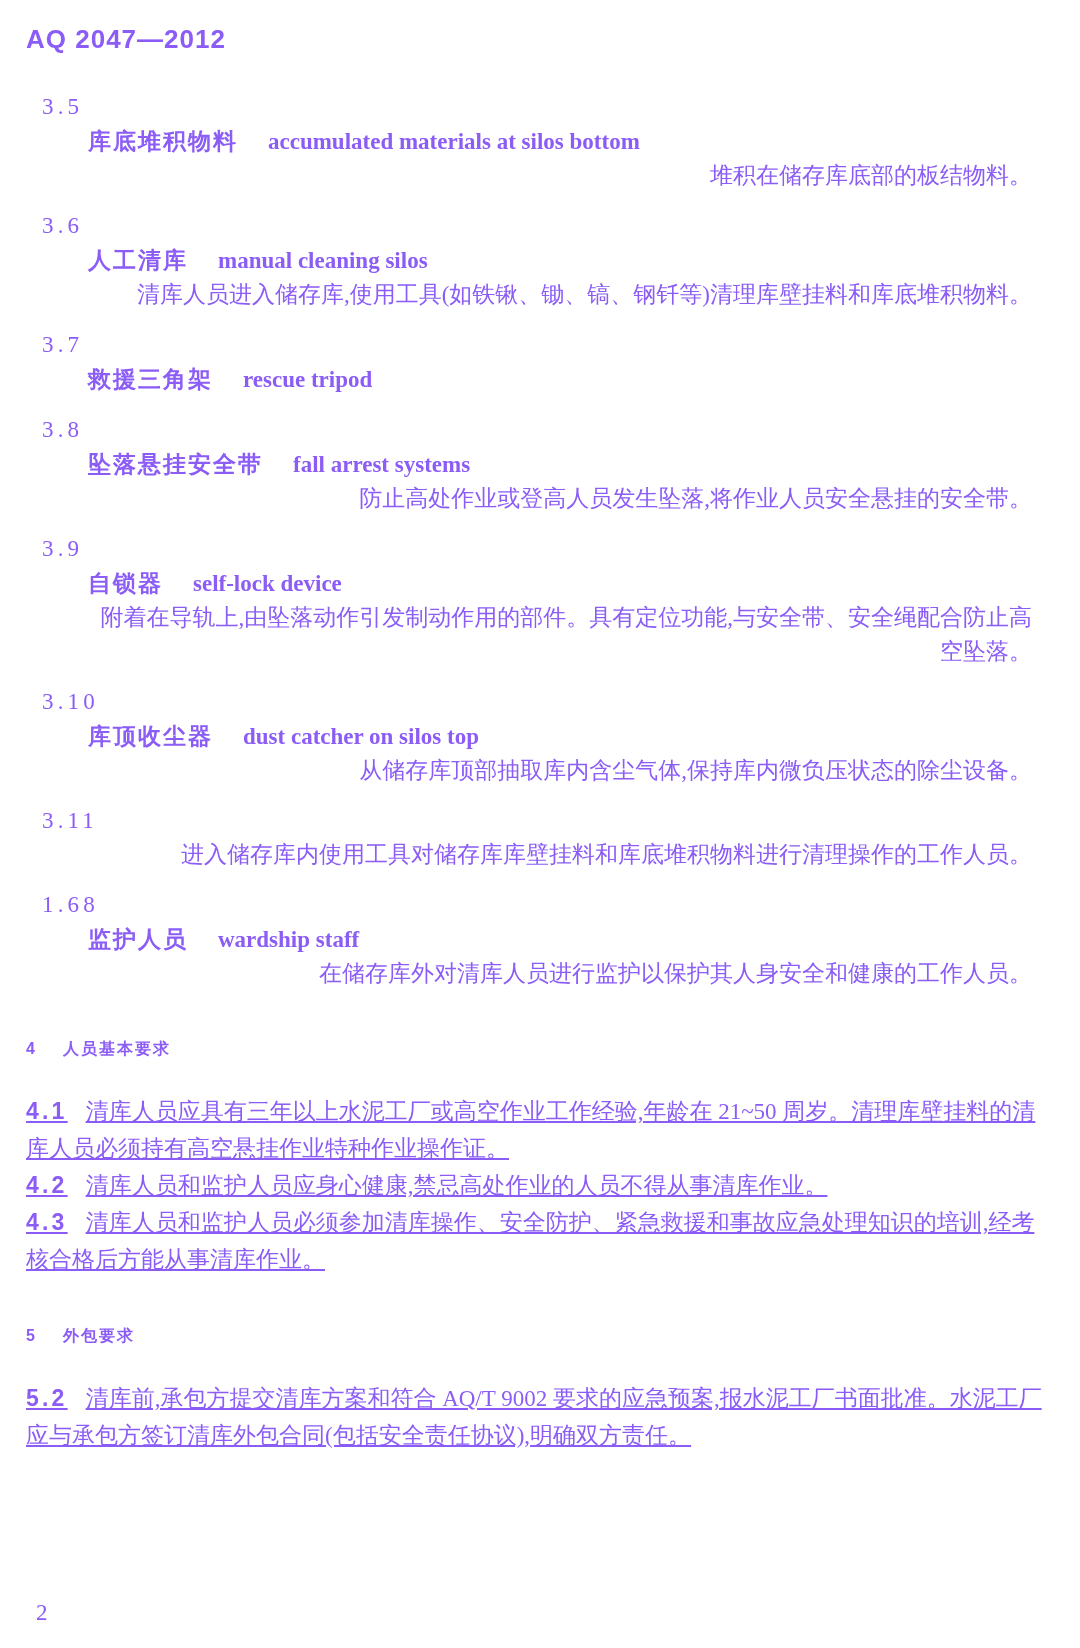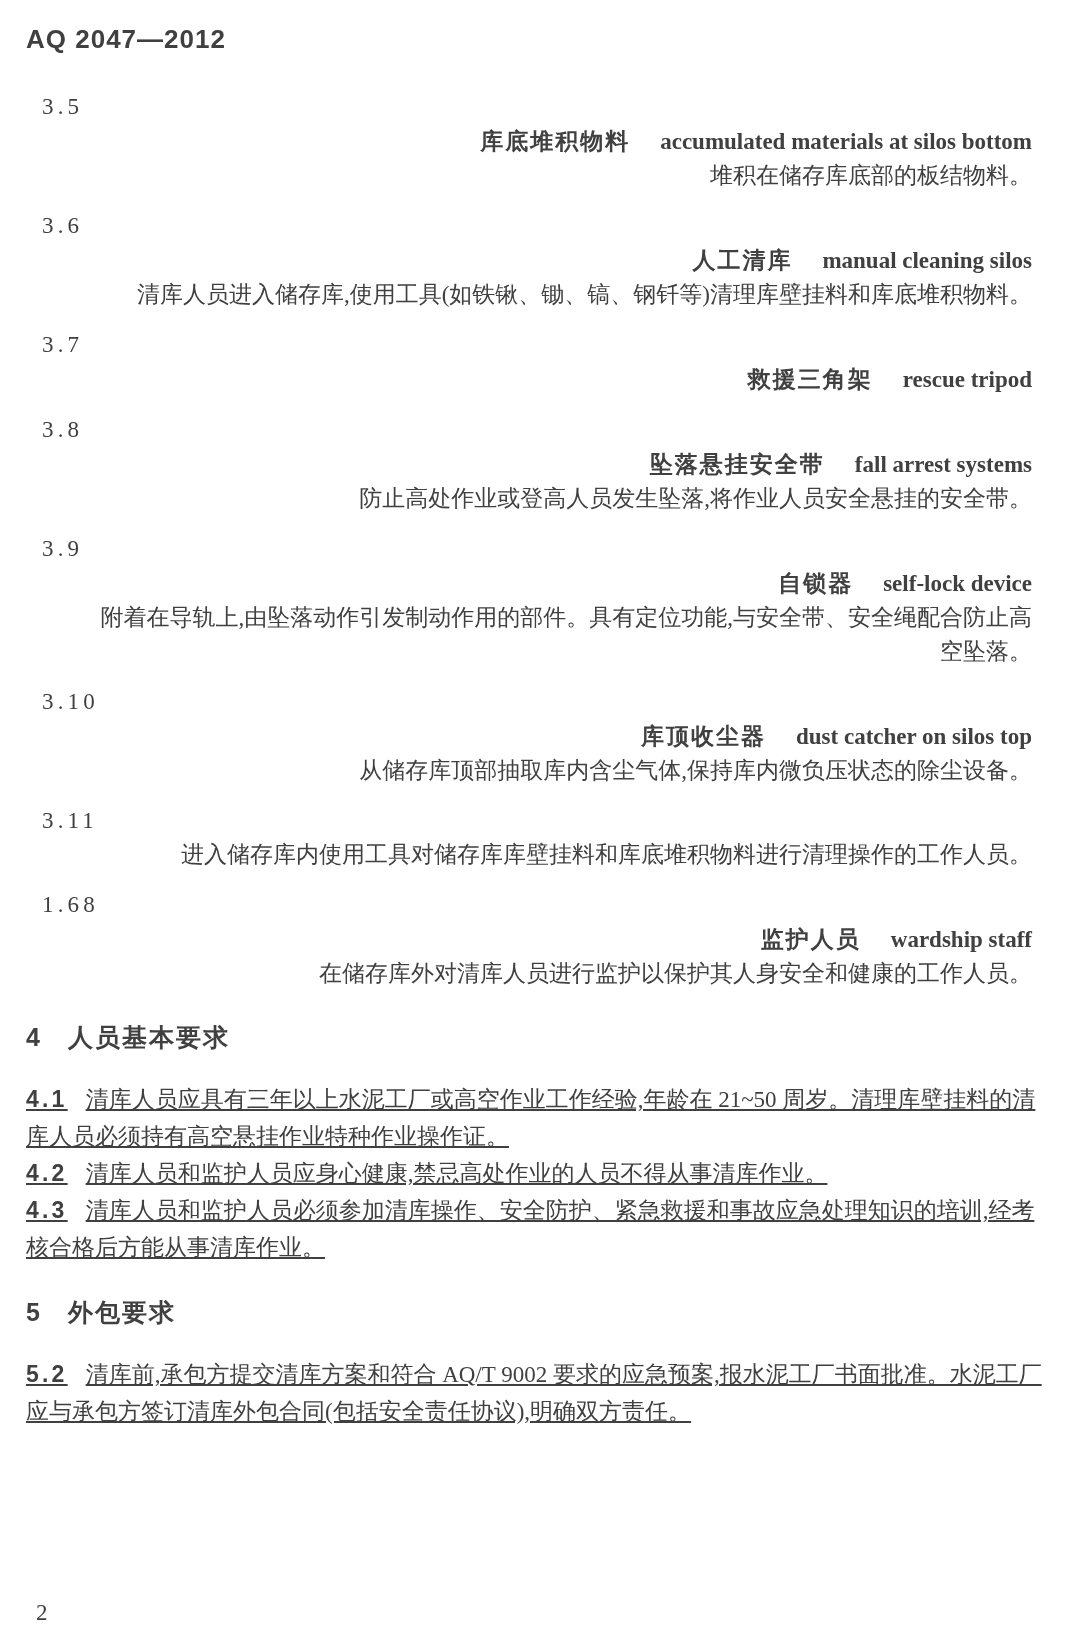--- a/index.html
+++ b/index.html
@@ -6,21 +6,21 @@
     margin: 0;
     padding: 0;
     background: #ffffff;
   }
   .page {
     position: relative;
     width: 1080px;
     height: 1648px;
     margin: 0 auto;
     background: #ffffff;
-    color: #404040;
+    color: #8b5cf6;
     font-family: "Liberation Serif", "DejaVu Serif", serif;
     font-size: 23px;
     box-sizing: border-box;
     padding: 24px 32px 0 26px;
     overflow: hidden;
   }
   
   .page-header {
     line-height: 30px;
     margin-bottom: 34px;
@@ -35,45 +35,44 @@
   .terms {
     line-height: 34px;
   }
   .term-block { margin: 16px; }
   .t-num {
     letter-spacing: 0.18em;
   }
   .t-line {
     padding-left: 46px;
     white-space: nowrap;
-    text-align: right;
   }
   .t-zh {
     font-family: "Liberation Sans", "DejaVu Sans", sans-serif;
     font-weight: 700;
     letter-spacing: 2px;
   }
   .t-en {
     font-family: "Liberation Serif", "DejaVu Serif", serif;
     font-weight: 700;
     margin-left: 30px;
   }
   .t-def {
     margin: 0;
     text-indent: 46px;
     text-align: right;
   }
   
   .section { margin: 0; }
   .section-heading {
-    margin: 30px 0 28px 0;
+    margin: 42px 0 28px 0;
     line-height: 32px;
     font-family: "Liberation Sans", "DejaVu Sans", sans-serif;
     font-weight: 700;
-    font-size: 25px;
+    font-size: 16px;
   }
   .sec-num { margin-right: 28px; }
   .sec-title { letter-spacing: 2px; }
   .clause {
     margin: 0;
     line-height: 37px;
     text-decoration: underline;
   }
   .clause-num {
     font-family: "Liberation Sans", "DejaVu Sans", sans-serif;

